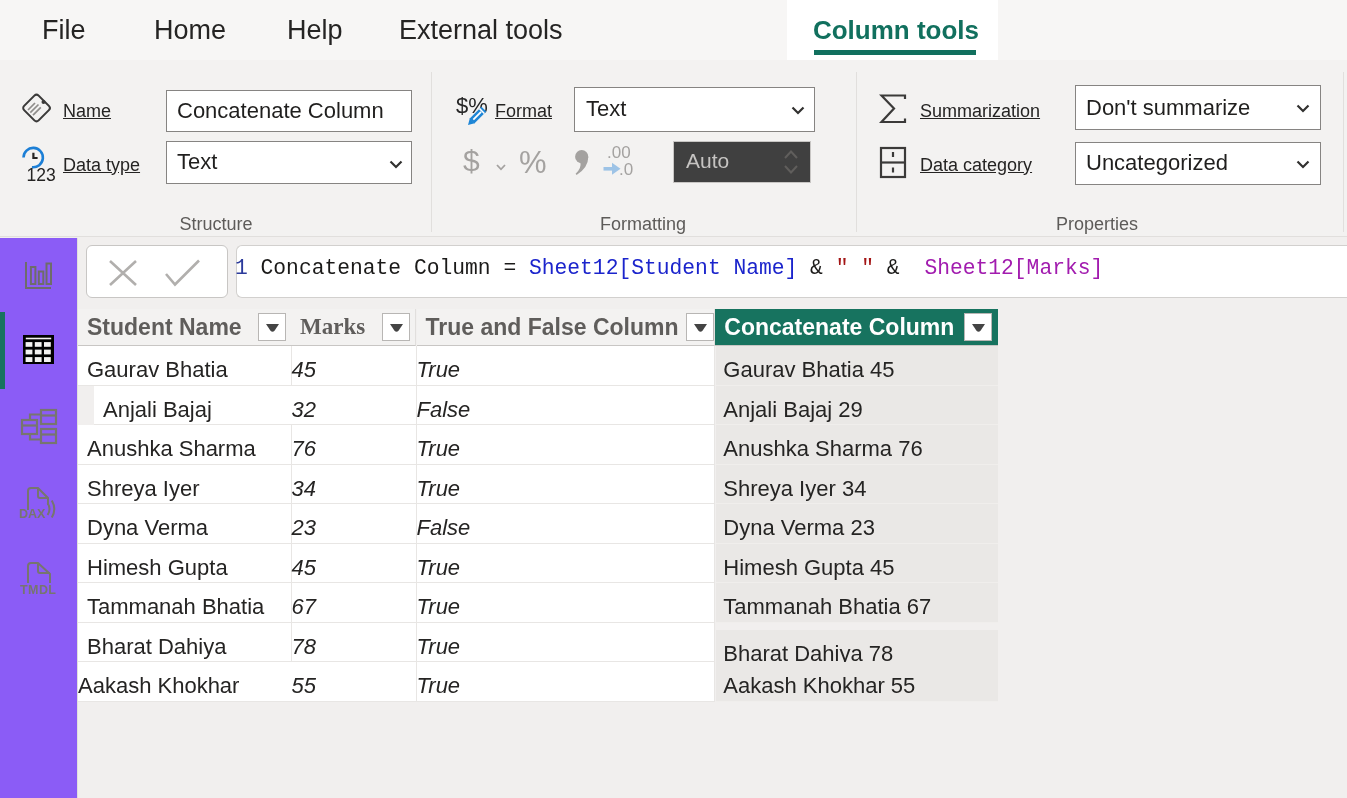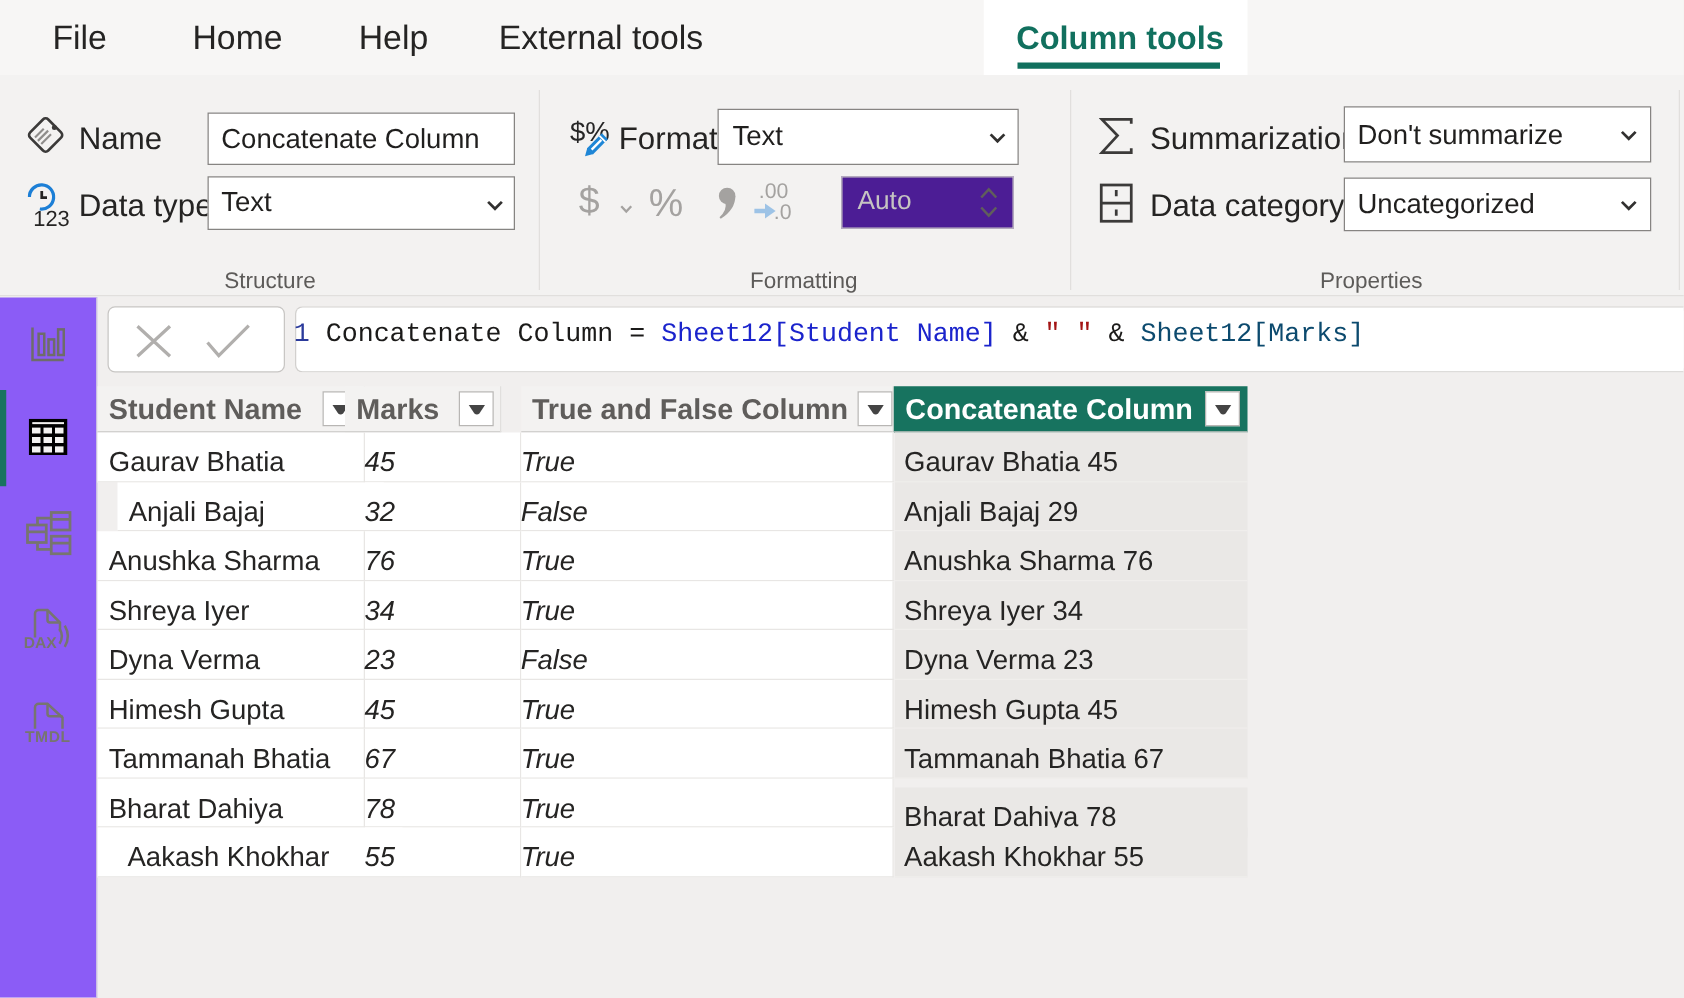--- a/index.html
+++ b/index.html
@@ -9,21 +9,21 @@
   
   #topbar { position:absolute; left:0; top:0; width:1347px; height:60px; background:#f7f6f5; }
   .menu { position:absolute; top:0; height:60px; line-height:60px; font-size:27px; color:#252423; }
   .tooltab { position:absolute; top:0; height:60px; background:#ffffff; text-align:center;
     line-height:60px; font-size:26px; font-weight:600; color:#11705e; }
   #ctunderline { position:absolute; left:814px; top:50px; width:162px; height:5px; background:#11705e; }
   
   #ribbon { position:absolute; left:0; top:60px; width:1347px; height:177px; background:#f3f2f1;
     border-bottom:1px solid #e1dfdd; }
   .vsep { position:absolute; top:12px; width:1px; height:160px; background:#e1dfdd; }
-  .rlabel { position:absolute; font-size:25px; color:#252423; line-height:21.5px; }
+  .rlabel { position:absolute; font-size:18px; color:#252423; line-height:21.5px;text-decoration:underline; }
   .glabel { position:absolute; top:154px; font-size:18px; color:#5d5b59; text-align:center; }
   .inbox { position:absolute; background:#fff; border:1px solid #868482; font-size:22px; color:#201f1e; }
   .inbox .txt { position:absolute; left:13px; top:50%; transform:translateY(-50%); }
   .chev { position:absolute; width:14px; height:9px; }
   .disabled-icons { color:#a4a2a0; }
   
   #sidebar { position:absolute; left:0; top:238px; width:78px; height:560px; background:#8b5cf6;
     border-right:1px solid #e1dfdd; }
   #sideind { position:absolute; left:0; top:74px; width:5px; height:77px; background:#18735f; }
   
@@ -118,21 +118,21 @@
       <circle cx="8.7" cy="7.7" r="6.6" fill="#a4a2a0"></circle>
       <path d="M15.3 7.7 Q15.3 18.5 3.6 26 L2.6 24.8 Q8.8 19 7.3 13 Z" fill="#a4a2a0"></path>
     </svg>
     <span class="abs" style="left:607px; top:83px; font-size:17px;">.00</span>
     <svg class="abs" style="left:603px; top:102px;" width="19" height="15" viewBox="0 0 19 15">
       <path d="M0.5 6.8 H11" fill="none" stroke="#9dc3e6" stroke-width="3.6"></path>
       <path d="M9 0.8 L17.5 6.8 L9 12.8 Z" fill="#9dc3e6"></path>
     </svg>
     <span class="abs" style="left:619px; top:100px; font-size:17px;">.0</span>
   </div>
-  <div class="abs" style="left:673px; top:81px; width:138px; height:42px; background:#4c1d95; border:1px solid #c8c6c4;">
+  <div class="abs" style="left:673px; top:81px; width:138px; height:42px; background:#404040; border:1px solid #c8c6c4;">
     <span class="abs" style="left:12px; top:7px; font-size:21px; color:#c6c4c2;">Auto</span>
     <svg class="abs" style="right:11px; top:7px;" width="16" height="11" viewBox="0 0 16 11">
       <path d="M2 9 L8 2.5 L14 9" fill="none" stroke="#605e5c" stroke-width="2"></path>
     </svg>
     <svg class="abs" style="right:11px; bottom:7px;" width="16" height="11" viewBox="0 0 16 11">
       <path d="M2 2 L8 8.5 L14 2" fill="none" stroke="#605e5c" stroke-width="2"></path>
     </svg>
   </div>
   <div class="glabel" style="left:543px; width:200px;">Formatting</div>
 
@@ -225,29 +225,29 @@
 <div id="content">
   <div id="btnbox">
     <svg class="abs" style="left:21px; top:13px;" width="30" height="28" viewBox="0 0 30 28">
       <path d="M2 2 L28 26 M28 2 L2 26" stroke="#b1afad" stroke-width="2.6" fill="none"></path>
     </svg>
     <svg class="abs" style="left:77px; top:13px;" width="37" height="28" viewBox="0 0 37 28">
       <path d="M2 15 L11 25.5 L35 1.5" stroke="#b1afad" stroke-width="2.6" fill="none"></path>
     </svg>
   </div>
   <div id="fxbox"></div>
-  <div id="fxtext"><span style="color:#2b3a9b;">1</span> Concatenate Column = <span style="color:#1b24cc;text-align:center;">Sheet12[Student Name]</span> &amp; <span style="color:#a31515;">" "</span> &amp; <span style="color:#0c4a6e;">Sheet12[Marks]</span></div>
+  <div id="fxtext"><span style="color:#2b3a9b;">1</span> Concatenate Column = <span style="color:#1b24cc;text-align:center;">Sheet12[Student Name]</span> &amp; <span style="color:#a31515;">" "</span> &amp; <span style="color:#a21caf;margin-left:12px;">Sheet12[Marks]</span></div>
 
   <div id="tbl">
       <div class="hcell" style="left:0px; width:213.5px;"><span class="ht">Student Name</span><div class="ddbtn" style="left:179.5px;">
           <svg width="15" height="9" viewBox="0 0 15 9">
             <path d="M1 1 H14 L9.5 7.8 Q7.5 9.5 5.5 7.8 Z" fill="#444"></path>
           </svg>
         </div></div>
-      <div class="hcell" style="left:198px; width:125px;"><span class="ht">Marks</span><div class="ddbtn" style="left:91px;">
+      <div class="hcell" style="left:213px; width:125px;font-family:Liberation Serif, serif;"><span class="ht">Marks</span><div class="ddbtn" style="left:91px;">
           <svg width="15" height="9" viewBox="0 0 15 9">
             <path d="M1 1 H14 L9.5 7.8 Q7.5 9.5 5.5 7.8 Z" fill="#444"></path>
           </svg>
         </div></div>
       <div class="hcell" style="left:338.5px; width:298.8px;"><span class="ht">True and False Column</span><div class="ddbtn" style="left:269.8px;">
           <svg width="15" height="9" viewBox="0 0 15 9">
             <path d="M1 1 H14 L9.5 7.8 Q7.5 9.5 5.5 7.8 Z" fill="#444"></path>
           </svg>
         </div></div>
       <div class="hcell" style="left:637.3px; width:282.3px;background:#17735f; color:#fff; border-right:none;"><span class="ht">Concatenate Column</span><div class="ddbtn" style="left:248.3px;">
@@ -280,18 +280,18 @@
       <div class="cell num" style="left:338.5px; top:234.8px; width:298.8px; height:39.56px; line-height:47.06px; padding-right:10px;">True</div>
       <div class="ccell" style="left:638.3px; top:234.8px; width:281.3px; height:39.56px; line-height:47.06px; padding-left:7px;">Himesh Gupta 45</div>
       <div class="cell" style="left:0; top:274.36px; width:213.5px; height:39.56px; line-height:47.06px; padding-left:9px;">Tammanah Bhatia</div>
       <div class="cell num" style="left:213.5px; top:274.36px; width:125px; height:39.56px; line-height:47.06px; padding-right:11px;">67</div>
       <div class="cell num" style="left:338.5px; top:274.36px; width:298.8px; height:39.56px; line-height:47.06px; padding-right:10px;">True</div>
       <div class="ccell" style="left:638.3px; top:274.36px; width:281.3px; height:39.56px; line-height:47.06px; padding-left:7px;">Tammanah Bhatia 67</div>
       <div class="cell" style="left:0; top:313.92px; width:213.5px; height:39.56px; line-height:47.06px; padding-left:9px;">Bharat Dahiya</div>
       <div class="cell num" style="left:213.5px; top:313.92px; width:125px; height:39.56px; line-height:47.06px; padding-right:11px;">78</div>
       <div class="cell num" style="left:338.5px; top:313.92px; width:298.8px; height:39.56px; line-height:47.06px; padding-right:10px;">True</div>
       <div class="ccell" style="left:638.3px; top:321px; width:281.3px; height:39.56px; line-height:47.06px; padding-left:7px;">Bharat Dahiya 78</div>
-      <div class="cell" style="left:0; top:353.48px; width:245px; height:39.56px; line-height:47.06px; padding-left:24px;">Aakash Khokhar</div>
+      <div class="cell" style="left:0; top:353.48px; width:245px; height:39.56px; line-height:47.06px; padding-left:0;">Aakash Khokhar</div>
       <div class="cell num" style="left:213.5px; top:353.48px; width:125px; height:39.56px; line-height:47.06px; padding-right:11px;">55</div>
       <div class="cell num" style="left:338.5px; top:353.48px; width:298.8px; height:39.56px; line-height:47.06px; padding-right:10px;">True</div>
       <div class="ccell" style="left:638.3px; top:353.48px; width:281.3px; height:39.56px; line-height:47.06px; padding-left:7px;">Aakash Khokhar 55</div>
     </div>
 
 </div>
 </body></html>

